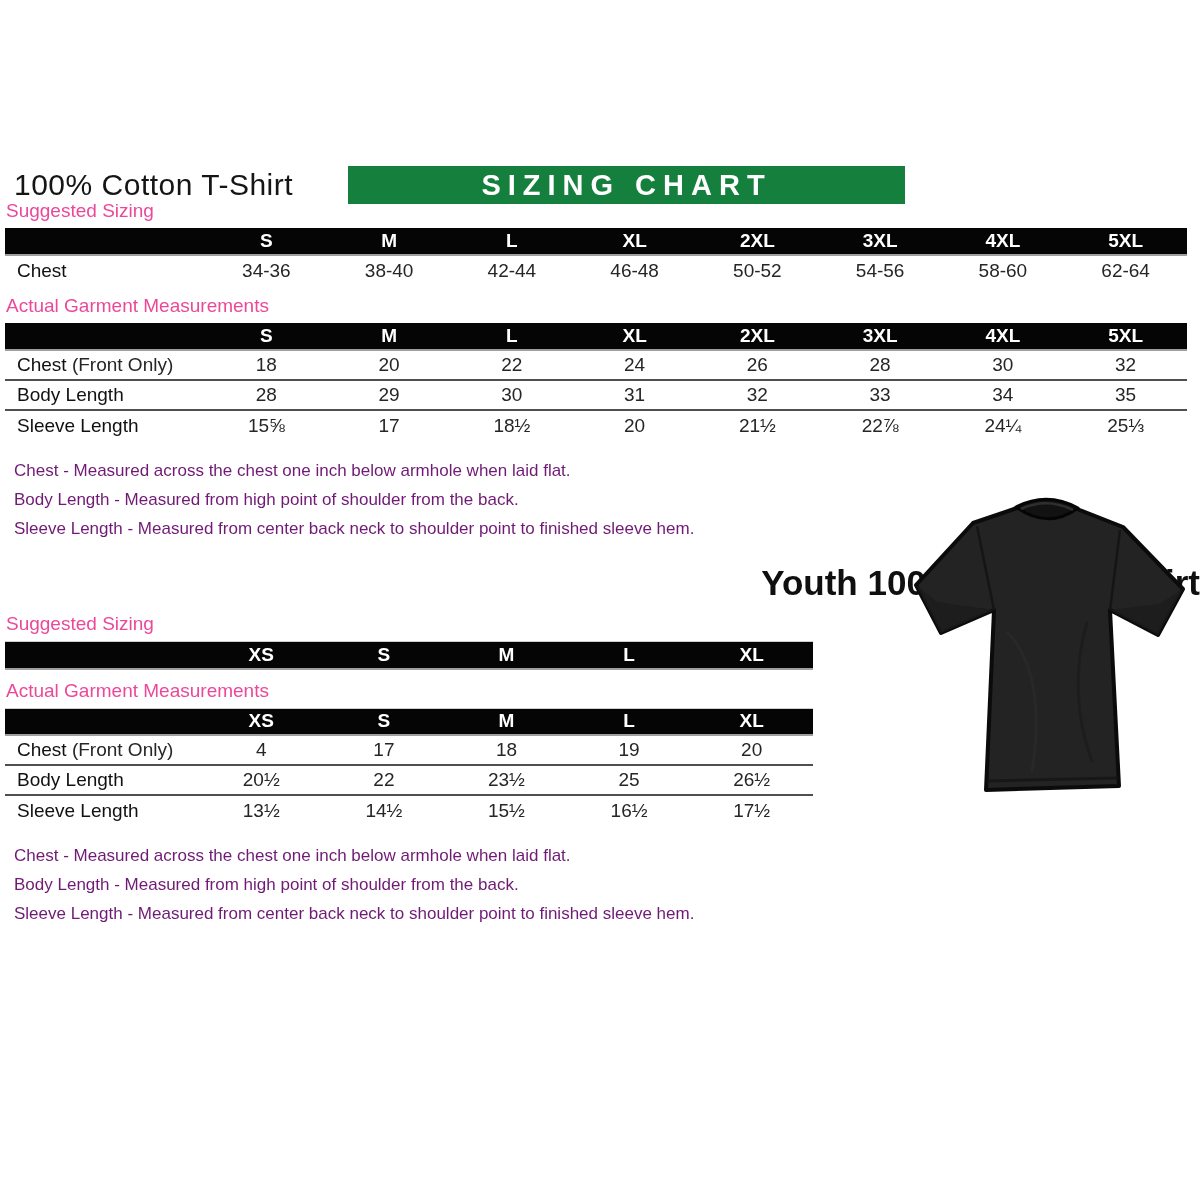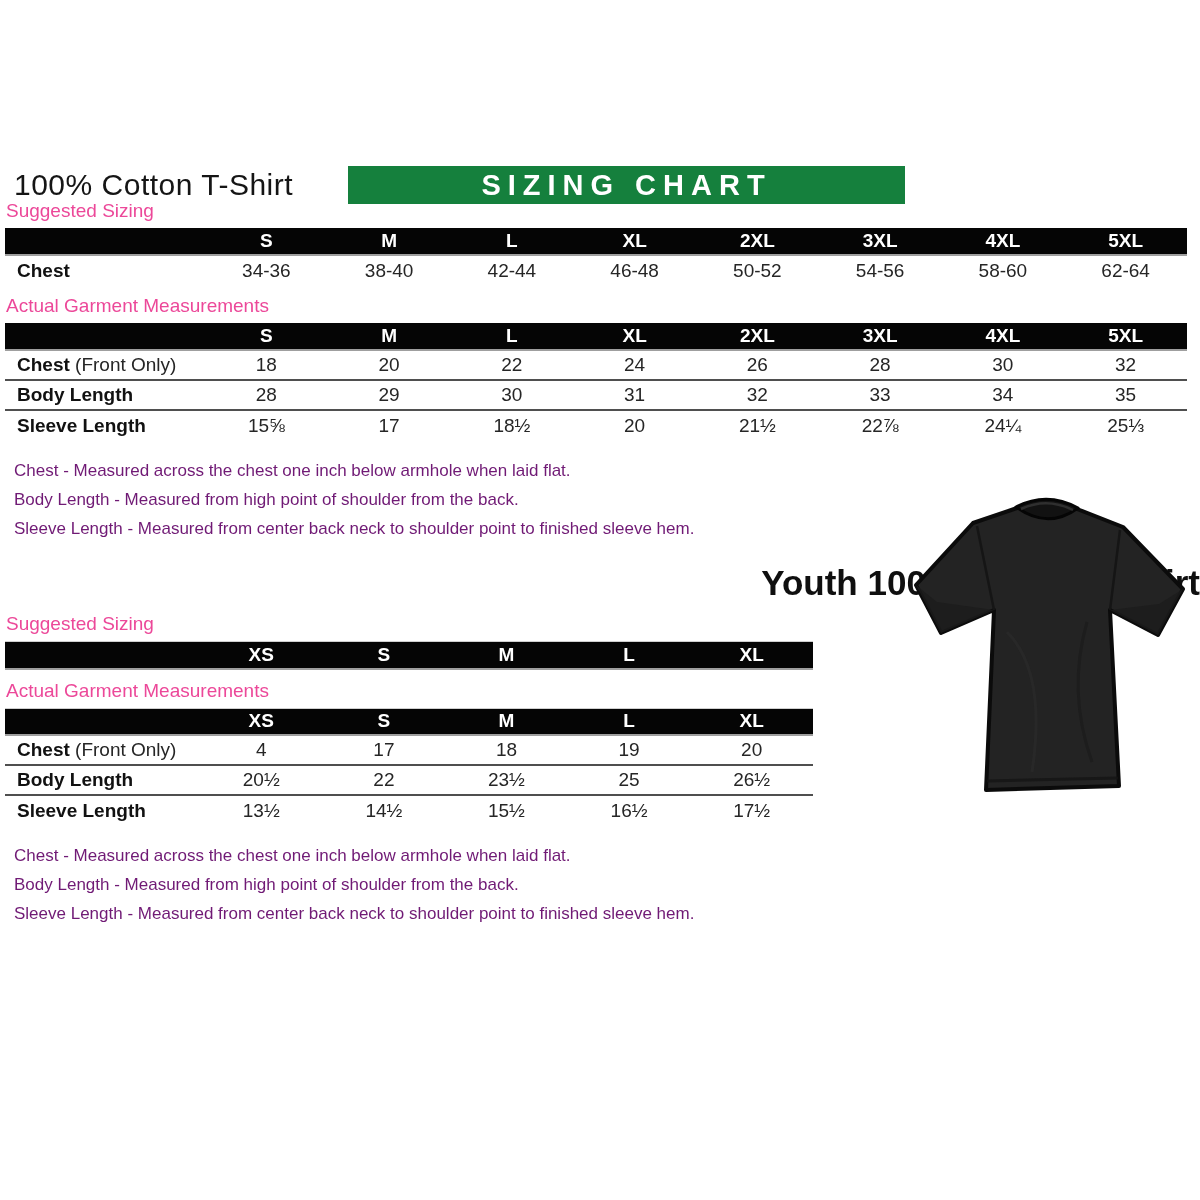--- a/index.html
+++ b/index.html
@@ -30,21 +30,21 @@
   table.adult { width:1182px; }
   table.youth { width:808px; border-top:1px solid #cfcfcf; }
   th, td { font-size:19px; overflow:hidden; white-space:nowrap; }
   tr.hdr th {
     background:#050505; color:#ffffff; font-weight:bold;
     height:27px; text-align:center; border-bottom:2px solid #9f9f9f;
   }
   tr.hdr th.lbl { text-align:left; }
   td { height:30px; text-align:center; color:#262626; }
   td.lbl { text-align:left; padding-left:12px; }
-  .b { font-weight:bold; color:#111; }
+  .b { font-weight:normal; color:#111; }
   tr.sep td { border-top:2px solid #4f4f4f; }
   col.lblcol-a { width:200px; }
   col.lblcol-y { width:195px; }
 
   .notes { margin:16px 0 0 14px; }
   .note { font-size:17px; line-height:29px; color:#701a75; }
 
   .youth-title { font-size:35px; font-weight:bold; color:#0f0f0f; margin:20px 0 1px 5px;text-align:right; }
 
   .tshirt { position:absolute; left:893px; top:482px; width:308px; height:330px; }

